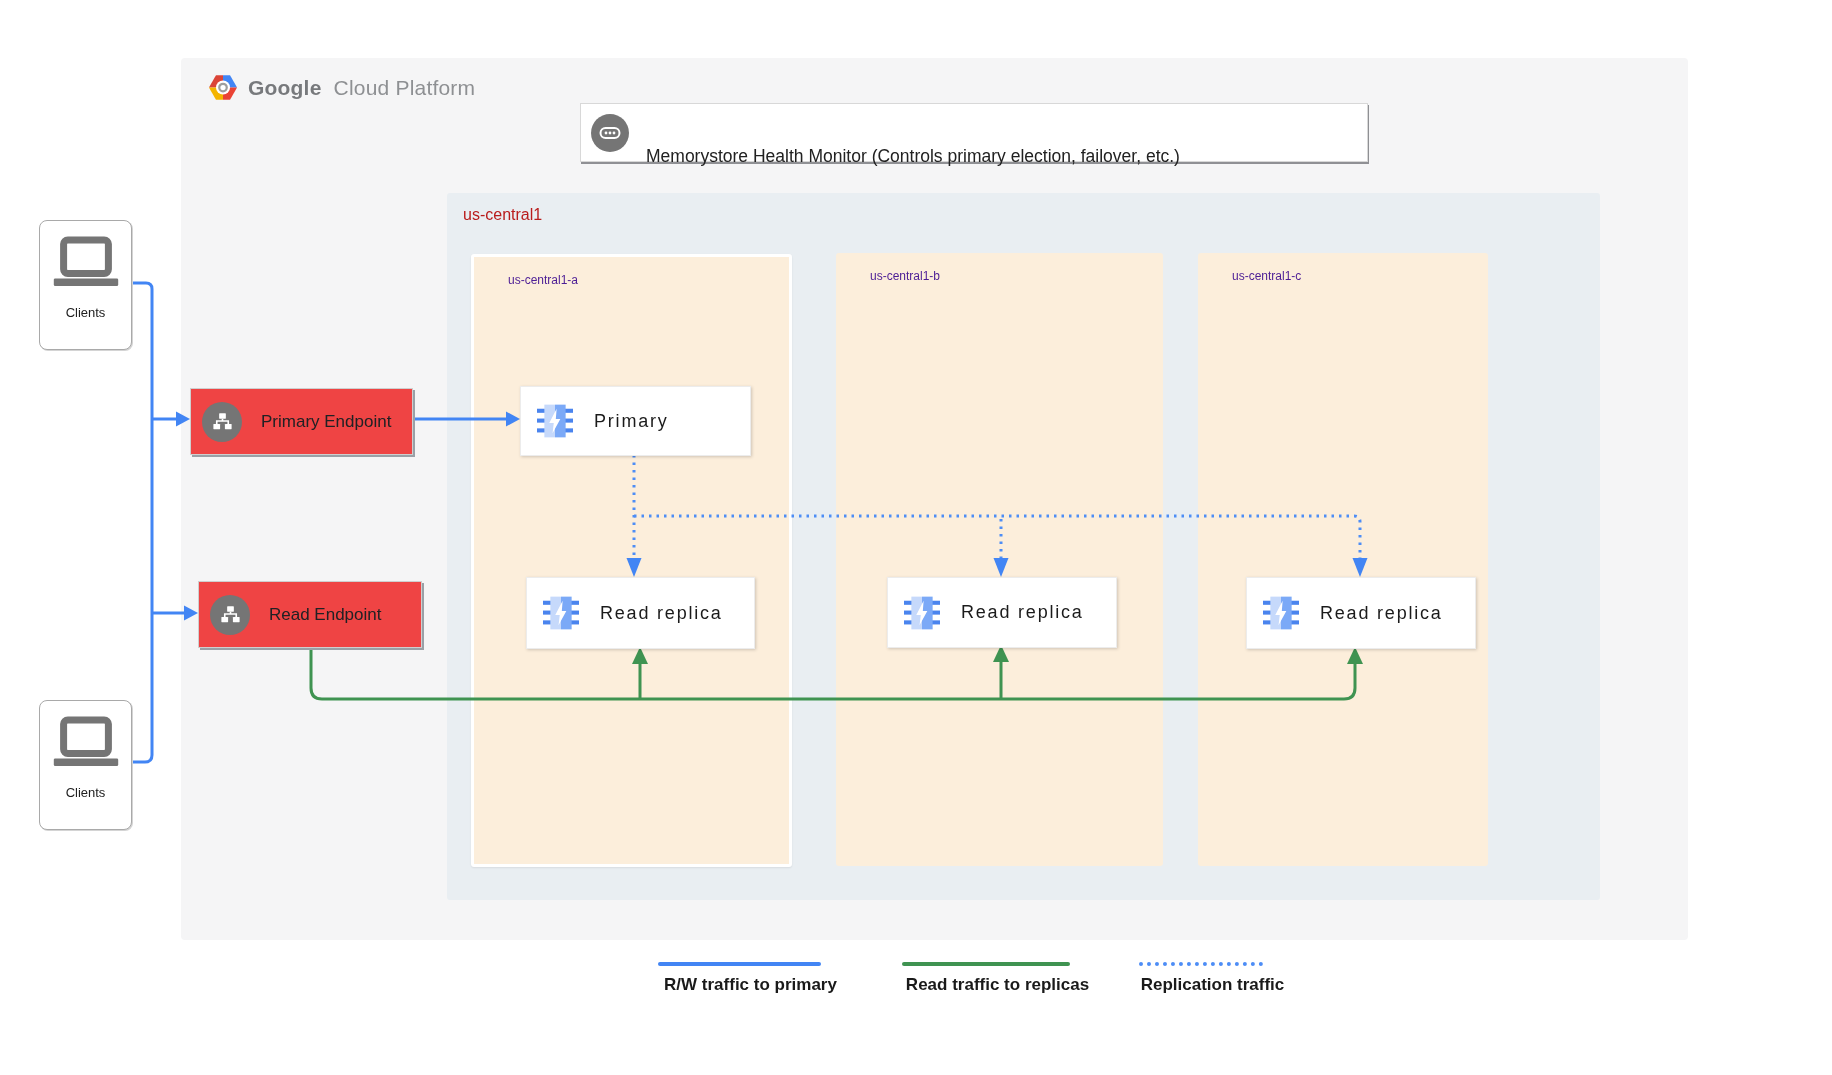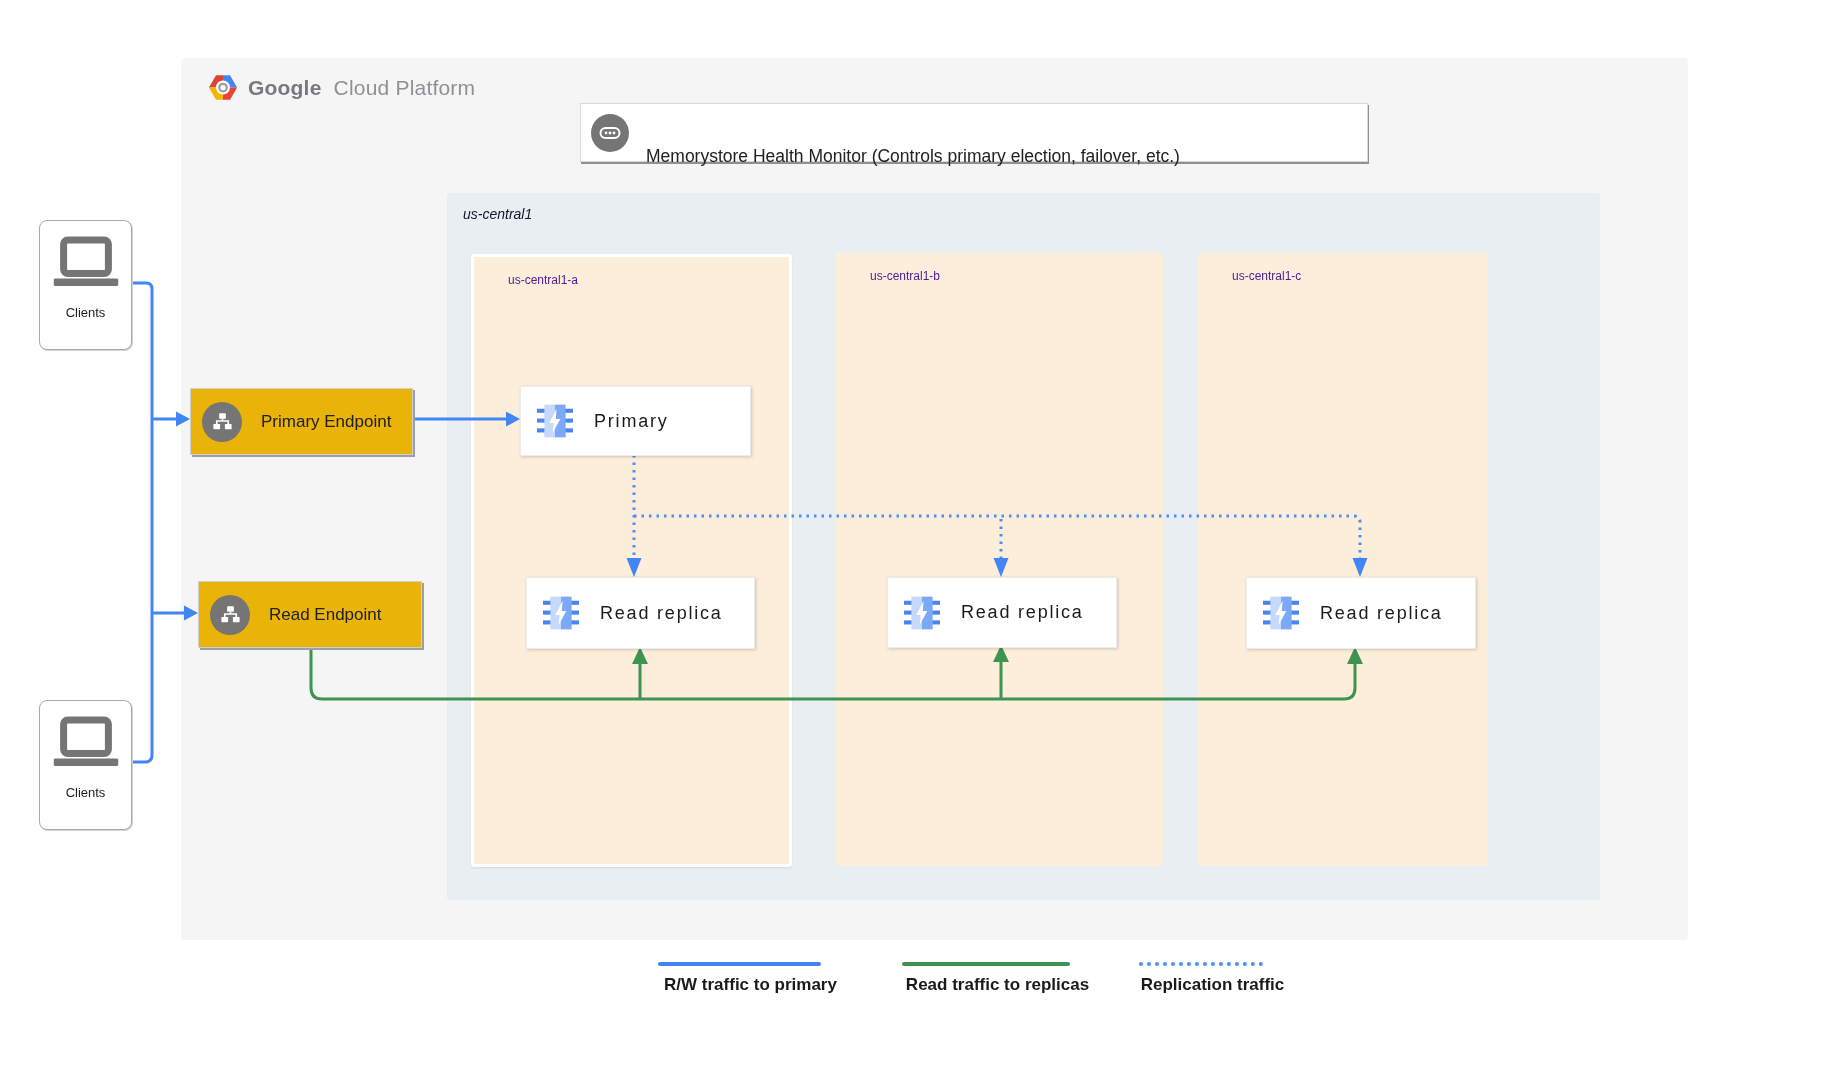--- a/index.html
+++ b/index.html
@@ -17,37 +17,37 @@
 
   
   #monitor{left:580px;top:103px;width:786px;height:57px;background:#fff;border:1px solid #d8d8d8;
     box-shadow:1px 2px 0 #8f9094;display:flex;align-items:center;}
   #monitor .circle{width:38px;height:38px;border-radius:50%;background:#757575;margin-left:10px;
     display:flex;align-items:center;justify-content:center;flex:0 0 auto;}
   #monitor .label{margin-left:17px;font-size:17.5px;color:#212121;margin-top:48px;}
 
   
   #region{left:447px;top:193px;width:1153px;height:707px;background:#E9EEF2;border-radius:3px;}
-  #region-label{left:463px;top:206px;font-size:14px;color:#0f172a;font-style:italic;}
+  #region-label{left:463px;top:206px;font-size:16px;color:#b91c1c;}
   .zone{background:#FCEEDB;border-radius:3px;box-sizing:border-box;}
   #zone-a{left:471px;top:254px;width:321px;height:613px;border:3px solid #ffffff;box-shadow:0 1px 2px rgba(0,0,0,.08);}
   #zone-b{left:836px;top:253px;width:327px;height:613px;}
   #zone-c{left:1198px;top:253px;width:290px;height:613px;}
   .zone-label{position:absolute;left:18px;top:16px;font-size:12px;color:#4c1d95;margin-left:16px;}
 
   
   .clients{width:91px;height:128px;background:#fff;border:1px solid #a9a9a9;border-radius:8px;
     box-shadow:1px 1px 0 #d4d4d4;display:flex;flex-direction:column;align-items:center;}
   #clients-top{left:39px;top:220px;}
   #clients-bottom{left:39px;top:700px;}
   .clients .lbl{font-size:13px;color:#212121;margin-top:14px;}
   .clients svg{margin-top:14px;}
 
   
-  .endpoint{background:#eab308;border:1px solid #cfcfcf;box-shadow:2px 2px 0 #9aa0a6;
+  .endpoint{background:#ef4444;border:1px solid #cfcfcf;box-shadow:2px 2px 0 #9aa0a6;
     display:flex;align-items:center;}
   #ep-primary{left:190px;top:388px;width:221px;height:65px;}
   #ep-read{left:198px;top:581px;width:222px;height:65px;}
   .endpoint .circle{width:40px;height:40px;border-radius:50%;background:#757575;margin-left:11px;
     display:flex;align-items:center;justify-content:center;flex:0 0 auto;}
   .endpoint .label{margin-left:19px;font-size:17px;color:#202124;}
 
   
   .node{background:#fff;border:1px solid #ececec;box-shadow:1px 1px 3px rgba(0,0,0,.18);
     display:flex;align-items:center;border-radius:0;}

